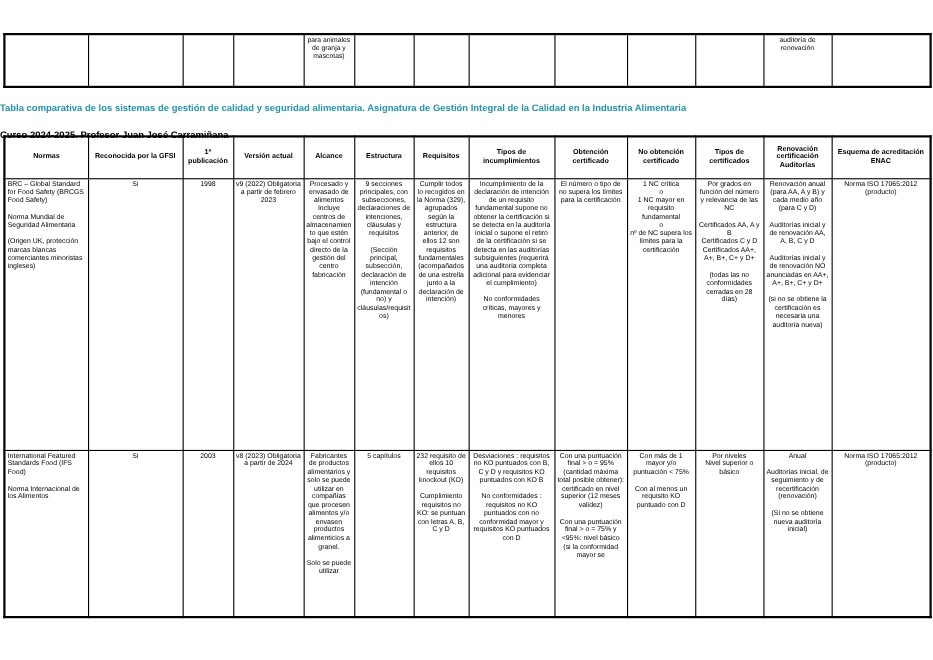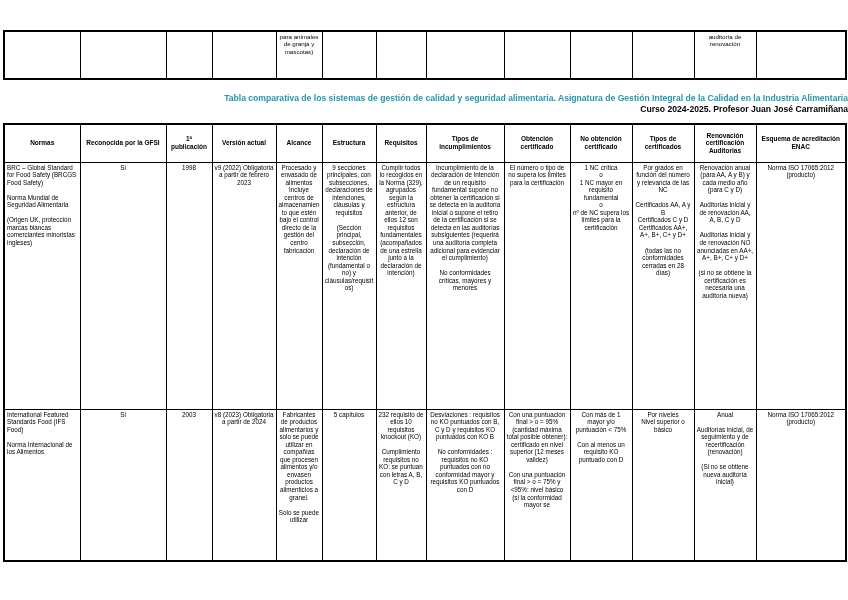--- a/index.html
+++ b/index.html
@@ -10,23 +10,23 @@
   .main{position:absolute;top:123px;left:3px;width:842px;}
   td,th{border:1px solid #000;padding:1px 2px;vertical-align:top;
         font-size:6.3px;line-height:1.2;text-align:center;
         white-space:pre-line;word-wrap:break-word;overflow:hidden;}
   th{font-weight:bold;vertical-align:middle;font-size:6.5px;}
   .strip td{height:44px;font-size:6.2px;}
   tr.hdr-row{height:38px;}
   tr.row-1{height:247px;}
   tr.row-2{height:152px;}
   .cell-left{text-align:left;}
-  .title-block{position:absolute;top:93px;left:0;width:848px;text-align:right;font-weight:bold;}
+  .title-block{position:absolute;top:93px;left:0;width:848px;text-align:left;font-weight:bold;}
   .title-l1{color:#2596ab;font-size:8.6px;}
-  .title-l2{color:#000000;font-size:8.6px;margin-top:1px;}
+  .title-l2{color:#000000;font-size:8.6px;margin-top:14px;}
 </style>
 </head>
 <body>
 
 <div class="page">
 
   <table class="strip">
     <colgroup>
       <col style="width:76px">
         <col style="width:86px">

